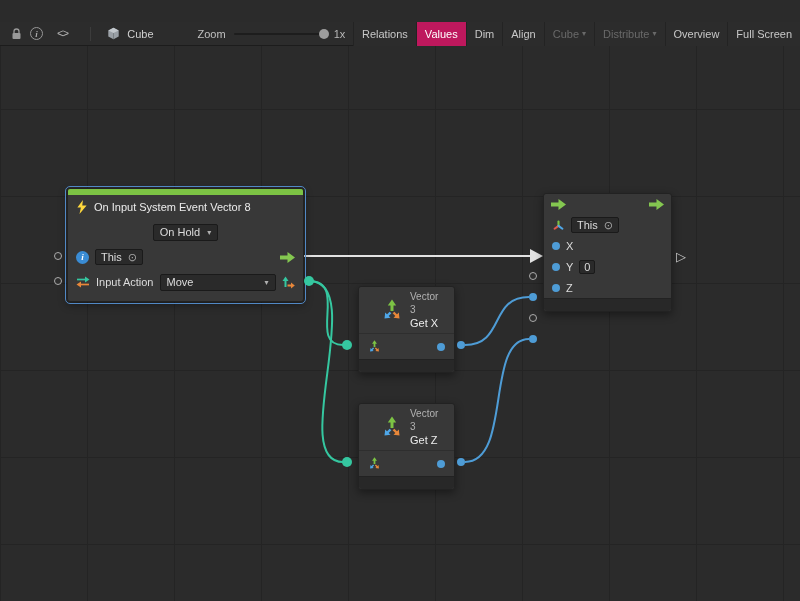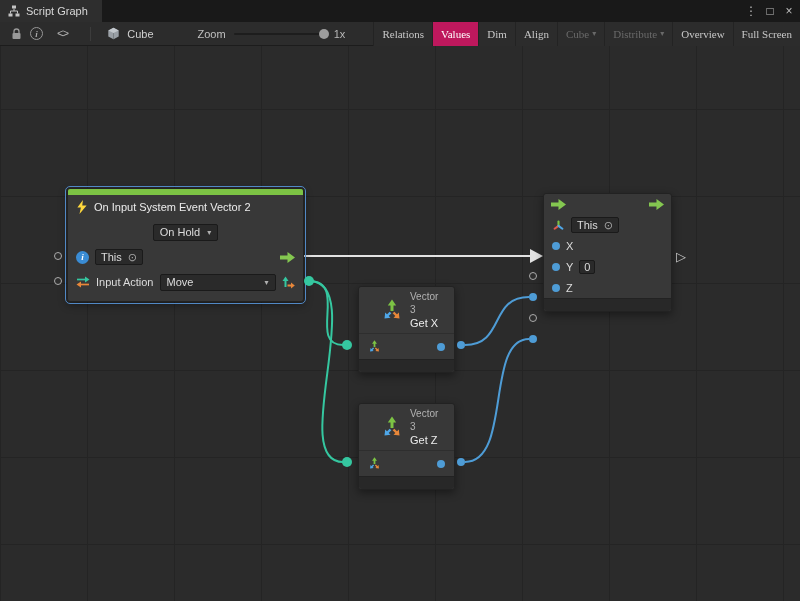--- a/index.html
+++ b/index.html
@@ -18,21 +18,21 @@
   .tb-icon { display:flex; align-items:center; justify-content:center; width:20px; height:24px; }
   .tb-info { width:13px; height:13px; border:1px solid #979797; border-radius:50%; color:#aaa; font:italic bold 9px "Liberation Serif",serif; display:flex; align-items:center; justify-content:center; margin:0 4px; }
   .tb-code { font-family:"Liberation Mono",monospace; color:#b5b5b5; font-size:11px; margin:0 10px; letter-spacing:-1px; }
   .tb-sep { width:1px; height:14px; background:#3c3c3c; margin:0 12px; }
   .tb-label { color:#cfcfcf; margin-left:4px; }
   .tb-zoom-label { margin-left:44px; color:#c0c0c0;text-align:right; }
   .zoom-slider { position:relative; width:95px; height:24px; margin:0 5px 0 8px; }
   .zoom-track { position:absolute; top:11px; left:0; right:0; height:2px; background:#1d1d1d; border-radius:1px; }
   .zoom-handle { position:absolute; top:7px; right:0; width:10px; height:10px; border-radius:50%; background:#9c9c9c; }
   .tb-zoom-value { color:#b8b8b8; margin-right:6px; }
-  .tb-buttons { display:flex; margin-left:auto; height:24px; align-items:stretch;font-family:Liberation Serif, serif; }
+  .tb-buttons { display:flex; margin-left:auto; height:24px; align-items:stretch; }
   .tb-btn { background:#2c2c2c; border:none; border-left:1px solid #232323; color:#c8c8c8; font-size:11px; padding:0 8px; font-family:inherit; display:flex; align-items:center; gap:3px; cursor:default; }
   .tb-btn.active { background:#be185d; color:#fff; }
   .tb-btn.disabled { color:#696969; }
   .caret { font-size:8px; color:#b0b0b0; }
   .tb-btn.disabled .caret { color:#696969; }
 
   
   .canvas { position:absolute; top:46px; left:0; width:800px; height:555px; overflow:hidden;
     background-color:#2b2b2b;
     background-image:linear-gradient(#242424 1px, transparent 1px),linear-gradient(90deg,#242424 1px, transparent 1px);
@@ -76,37 +76,20 @@
   .port.open { border:1px solid #ababab; background:#2e2e2e; }
   .port.blue { background:#4E9CD6; }
   .port.teal { background:#35C7A0; width:10px; height:10px; }
   .pointer-glyph { position:absolute; color:#c8c8c8; font-size:13px; z-index:3; line-height:1; }
 </style>
 </head>
 <body>
 
 <div class="app">
 
-  <div class="topbar">
-    <div class="tab">
-      <span class="tab-icon">
-        <svg width="12" height="12" viewBox="0 0 12 12">
-            <rect x="4" y="0.5" width="4" height="3" fill="#c4c4c4"></rect>
-            <rect x="0.5" y="8.5" width="4" height="3" fill="#c4c4c4"></rect>
-            <rect x="7.5" y="8.5" width="4" height="3" fill="#c4c4c4"></rect>
-            <path d="M6 3.5v2.5M2.5 8.5V6h7v2.5" stroke="#c4c4c4" fill="none"></path>
-          </svg>
-      </span>
-      <span>Script Graph</span>
-    </div>
-    <div class="topbar-spacer"></div>
-    <span class="win-btn">⋮</span>
-    <span class="win-btn">□</span>
-    <span class="win-btn">×</span>
-  </div>
 
   <div class="toolbar">
     <span class="tb-icon">
       <svg width="11" height="12" viewBox="0 0 11 12">
           <path d="M3 5V3.5a2.5 2.5 0 0 1 5 0V5" stroke="#999" stroke-width="1.3" fill="none"></path>
           <rect x="1.5" y="5" width="8" height="6" rx="1" fill="#999"></rect>
         </svg>
     </span>
     <span class="tb-info">i</span>
     <span class="tb-code">&lt;&gt;</span>
@@ -155,21 +138,21 @@
     </svg>
 
     <div class="node selected" style="left:67px; top:142px; width:237px; padding-bottom:6px;">
       <div class="green-bar"></div>
       <div class="ev-title">
         <span style="display:flex;">
           <svg width="12" height="14" viewBox="0 0 13 15">
               <path d="M7.5 0 1.5 8h3.8L3.8 15 11.5 6H6.8z" fill="#FFD83D"></path>
             </svg>
         </span>
-        <span class="node-title">On Input System Event Vector 2</span>
+        <span class="node-title">On Input System Event Vector 8</span>
       </div>
       <div class="ev-mode">
         <div class="dropdown">
           <span>On Hold</span>
           <span class="caret">▾</span>
         </div>
       </div>
       <div class="node-row row-h24">
         <span class="info-badge">i</span>
         <div class="value-box">

